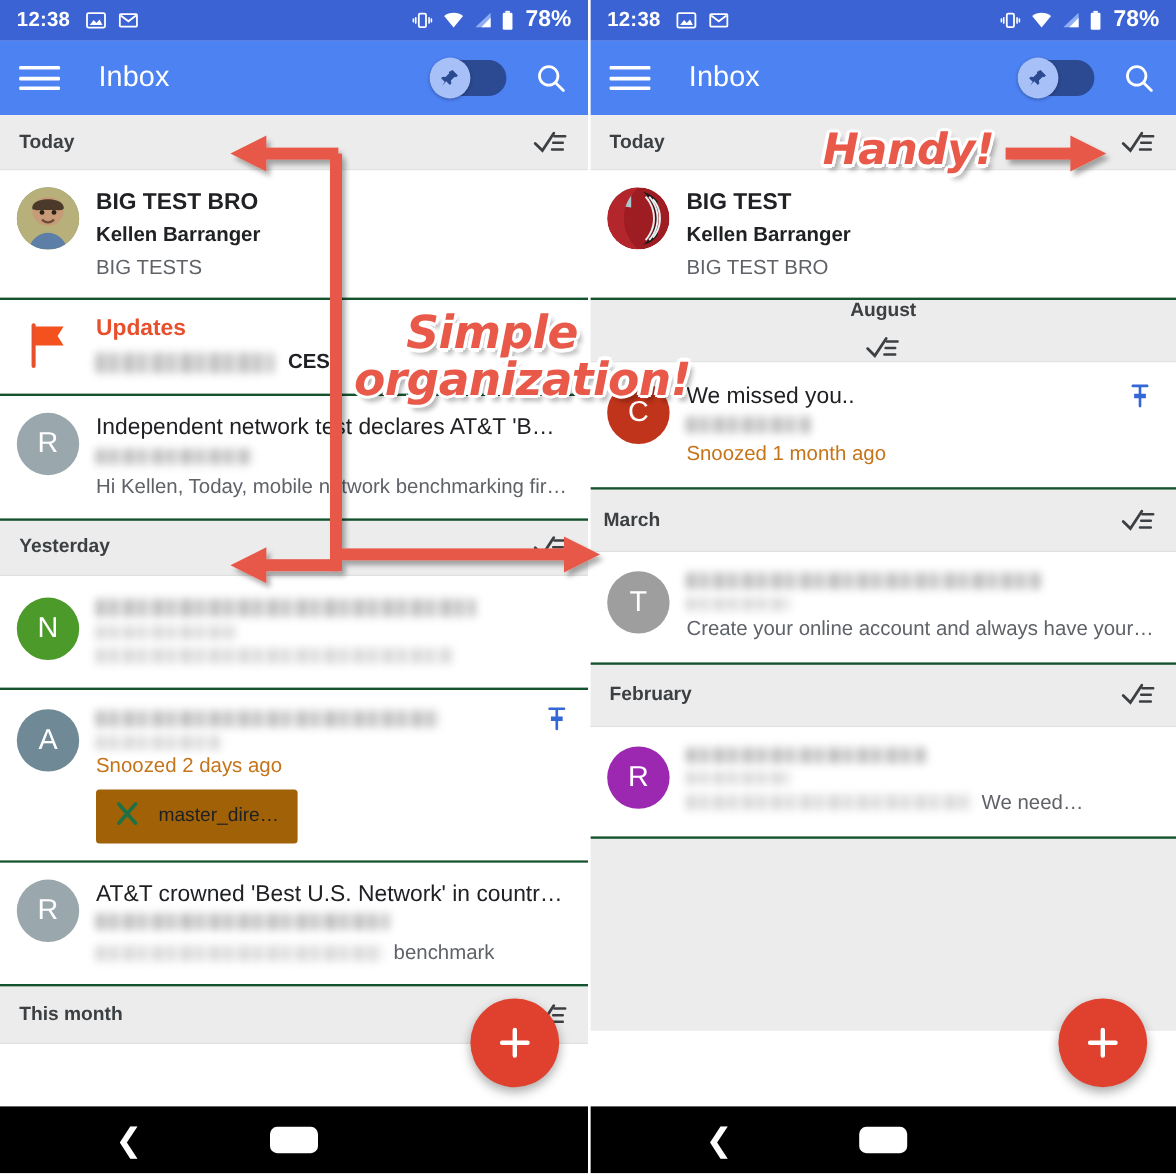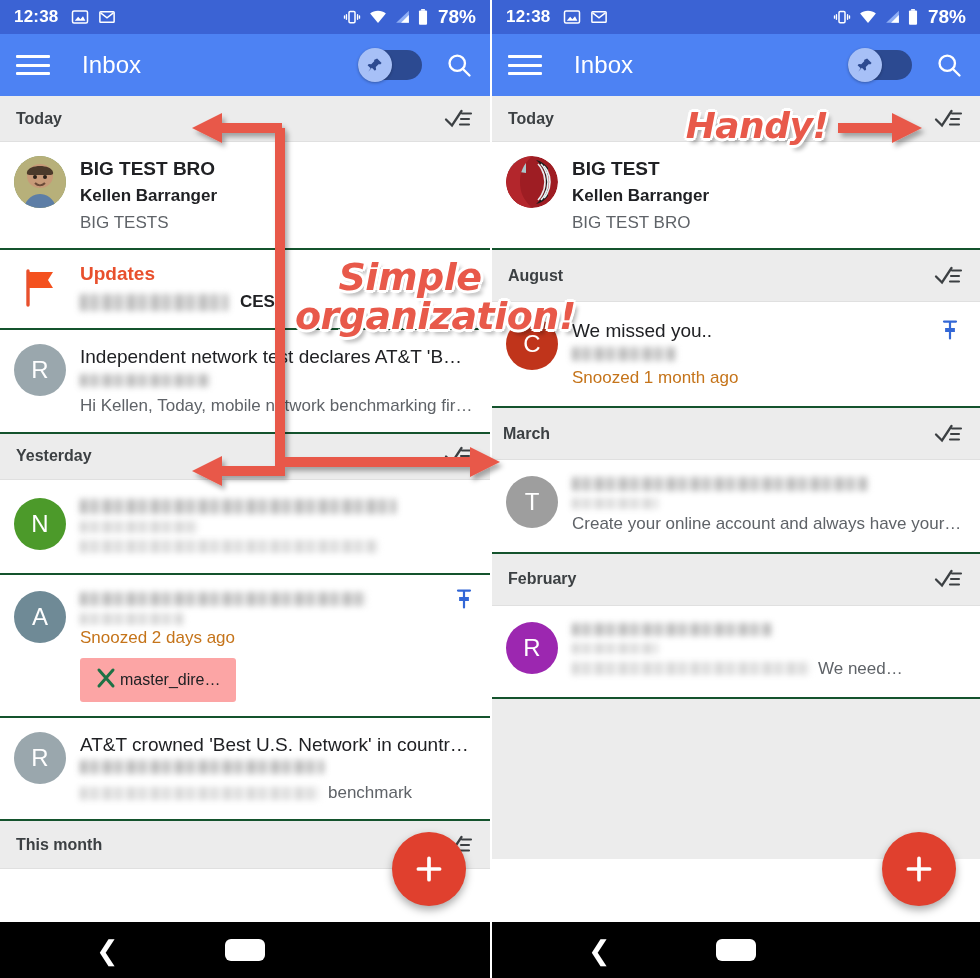--- a/index.html
+++ b/index.html
@@ -45,21 +45,21 @@
   .snoozed{font-size:17px;color:#C5741A;margin-top:3px;}
   .pin{position:absolute;right:18px;top:20px;}
 
   
   .blur{border-radius:2px;filter:blur(3.4px);background:
       repeating-linear-gradient(90deg,#9a9a9a 0px,#9a9a9a 6px,#d8d8d8 6px,#d8d8d8 11px,#b0b0b0 11px,#b0b0b0 18px,#e3e3e3 18px,#e3e3e3 24px);
       opacity:.75;}
   .blur.lite{opacity:.45;}
   .blur-line{height:13px;margin-bottom:7px;}
 
-  .attach{display:inline-flex;align-items:center;gap:4px;background:#fca5a5;border-radius:3px;padding:9px 16px;margin-top:10px;}
+  .attach{display:inline-flex;align-items:center;gap:16px;background:#a16207;border-radius:3px;padding:9px 16px;margin-top:10px;}
   .attach-name{font-size:16px;color:#202124;}
 
   .flag-cell{width:52px;flex:0 0 52px;display:flex;align-items:center;justify-content:center;}
   .updates-label{font-size:19px;font-weight:700;color:#E8502D;}
 
   .fab{position:absolute;right:24px;bottom:72px;width:74px;height:74px;border-radius:50%;background:#E0402E;box-shadow:0 4px 9px rgba(0,0,0,.34);display:flex;align-items:center;justify-content:center;cursor:pointer;z-index:6;}
   .navbar{position:absolute;left:0;bottom:0;width:100%;height:56px;background:#000;display:flex;align-items:center;justify-content:center;gap:0;}
   .nav-back{position:absolute;left:96px;color:#fff;font-size:27px;line-height:1;font-family:"DejaVu Sans",sans-serif;}
   .nav-home{width:40px;height:22px;background:#fff;border-radius:6px;}
 
@@ -378,21 +378,21 @@
               <path d="M38 10c0 0 6 6 6 16s-6 16-6 16" stroke="#e8eef0" stroke-width="1.6" fill="none"></path>
             </svg>
         </div>
         <div class="row-body">
           <div class="r-title">BIG TEST</div>
           <div class="r-sub">Kellen Barranger</div>
           <div class="r-snippet">BIG TEST BRO</div>
         </div>
       </div>
 
-      <div class="section-header" style="height:52px;">
+      <div class="section-header" style="height:52px;flex-direction:column;">
         <span class="section-title">August</span>
         <span class="section-spacer"></span>
         <span class="sweep">
           <svg width="30" height="22" viewBox="0 0 30 22">
               <path d="M2 11.5l6 6L17.5 3" fill="none" stroke="#3C4043" stroke-width="2.3" stroke-linecap="round"></path>
               <path d="M18 5.5h9M17 11h8M16 16.5h9" stroke="#3C4043" stroke-width="2.1" stroke-linecap="round"></path>
             </svg>
         </span>
       </div>
 

